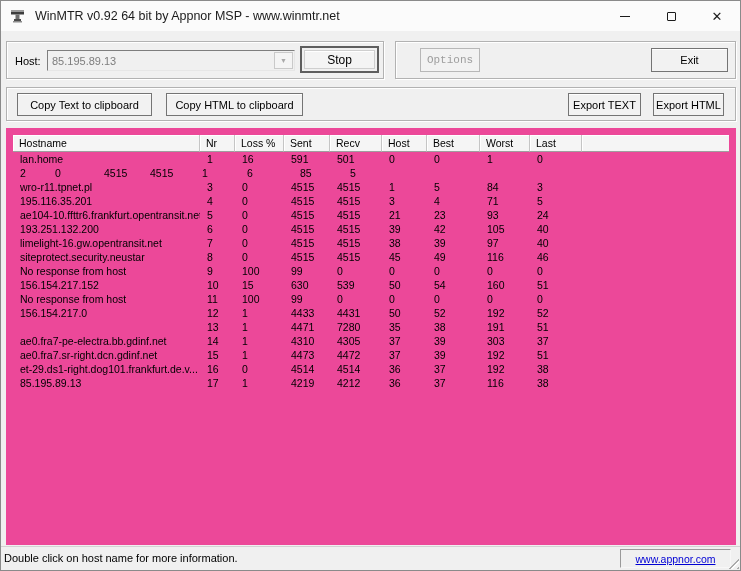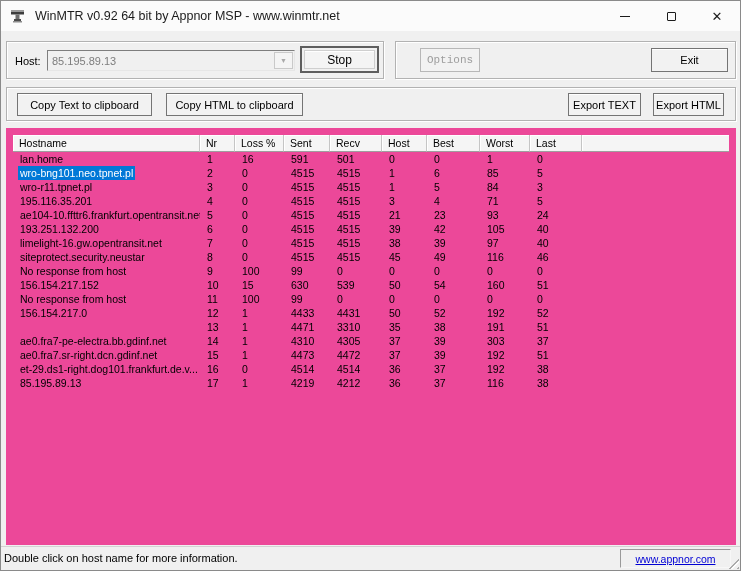--- a/index.html
+++ b/index.html
@@ -184,21 +184,20 @@
           <div class="lv-cell" style="width: 35px;">1</div>
           <div class="lv-cell" style="width: 49px;">16</div>
           <div class="lv-cell" style="width: 46px;">591</div>
           <div class="lv-cell" style="width: 52px;">501</div>
           <div class="lv-cell" style="width: 45px;">0</div>
           <div class="lv-cell" style="width: 53px;">0</div>
           <div class="lv-cell" style="width: 50px;">1</div>
           <div class="lv-cell" style="width: 52px;">0</div>
         </div>
         <div class="lv-row">
-          <div class="lv-cell hostcell" style="width: 187px;"><span class="host-text sel" style="background: rgb(0, 120, 215);">wro-bng101.neo.tpnet.pl</span></div>
           <div class="lv-cell" style="width: 35px;">2</div>
           <div class="lv-cell" style="width: 49px;">0</div>
           <div class="lv-cell" style="width: 46px;">4515</div>
           <div class="lv-cell" style="width: 52px;">4515</div>
           <div class="lv-cell" style="width: 45px;">1</div>
           <div class="lv-cell" style="width: 53px;">6</div>
           <div class="lv-cell" style="width: 50px;">85</div>
           <div class="lv-cell" style="width: 52px;">5</div>
         </div>
         <div class="lv-row">
@@ -309,21 +308,21 @@
           <div class="lv-cell" style="width: 45px;">50</div>
           <div class="lv-cell" style="width: 53px;">52</div>
           <div class="lv-cell" style="width: 50px;">192</div>
           <div class="lv-cell" style="width: 52px;">52</div>
         </div>
         <div class="lv-row">
           <div class="lv-cell hostcell" style="width: 187px; margin-top: 48px;"><span class="host-text">156.154.253.115</span></div>
           <div class="lv-cell" style="width: 35px;">13</div>
           <div class="lv-cell" style="width: 49px;">1</div>
           <div class="lv-cell" style="width: 46px;">4471</div>
-          <div class="lv-cell" style="width: 52px;">3310</div>
+          <div class="lv-cell" style="width: 52px;">7280</div>
           <div class="lv-cell" style="width: 45px;">35</div>
           <div class="lv-cell" style="width: 53px;">38</div>
           <div class="lv-cell" style="width: 50px;">191</div>
           <div class="lv-cell" style="width: 52px;">51</div>
         </div>
         <div class="lv-row">
           <div class="lv-cell hostcell" style="width: 187px;"><span class="host-text">ae0.fra7-pe-electra.bb.gdinf.net</span></div>
           <div class="lv-cell" style="width: 35px;">14</div>
           <div class="lv-cell" style="width: 49px;">1</div>
           <div class="lv-cell" style="width: 46px;">4310</div>

